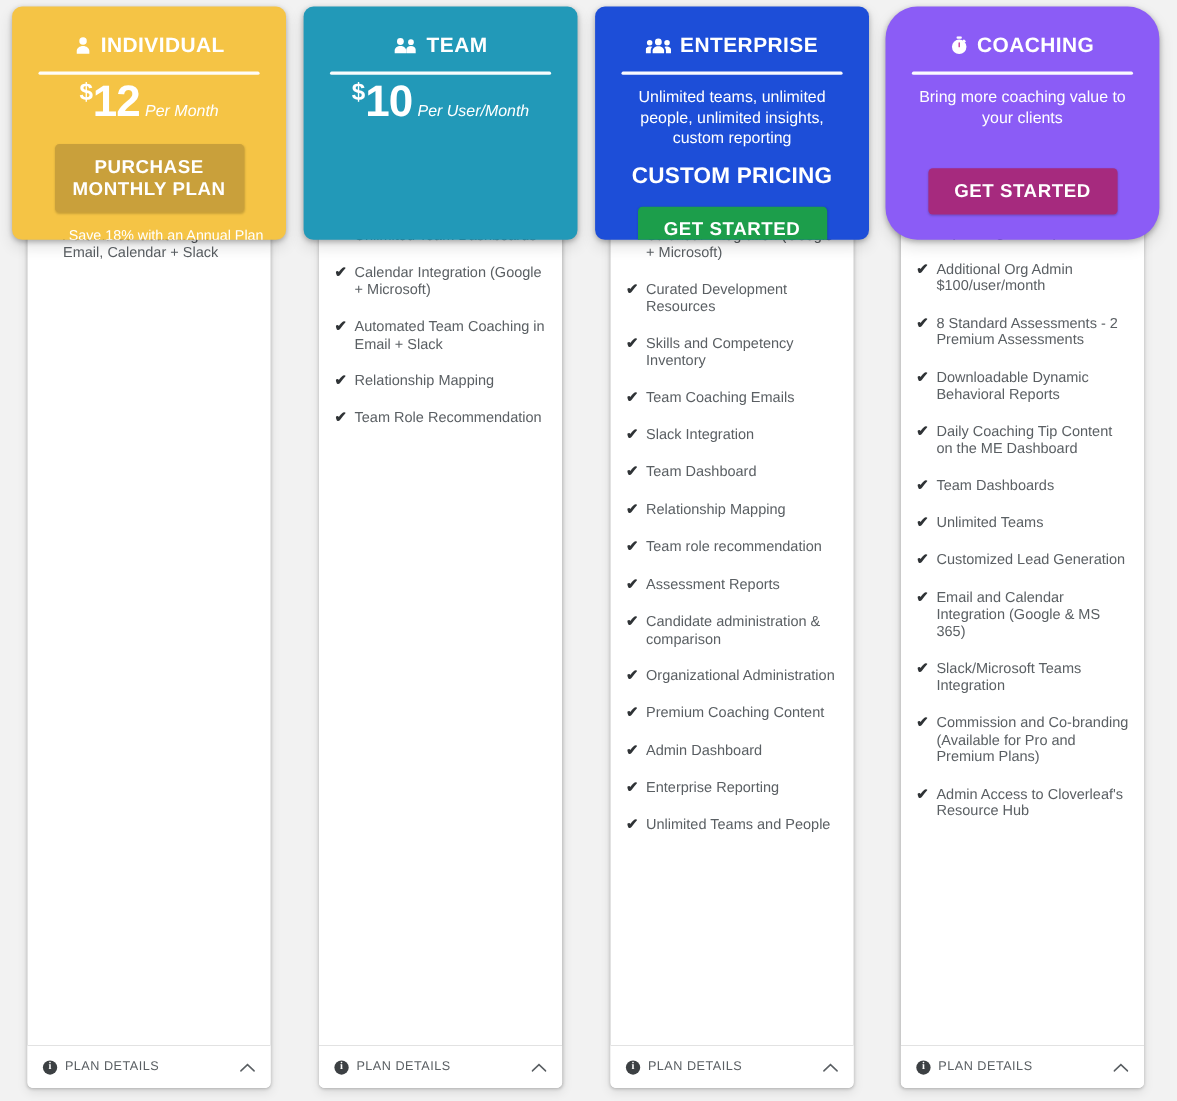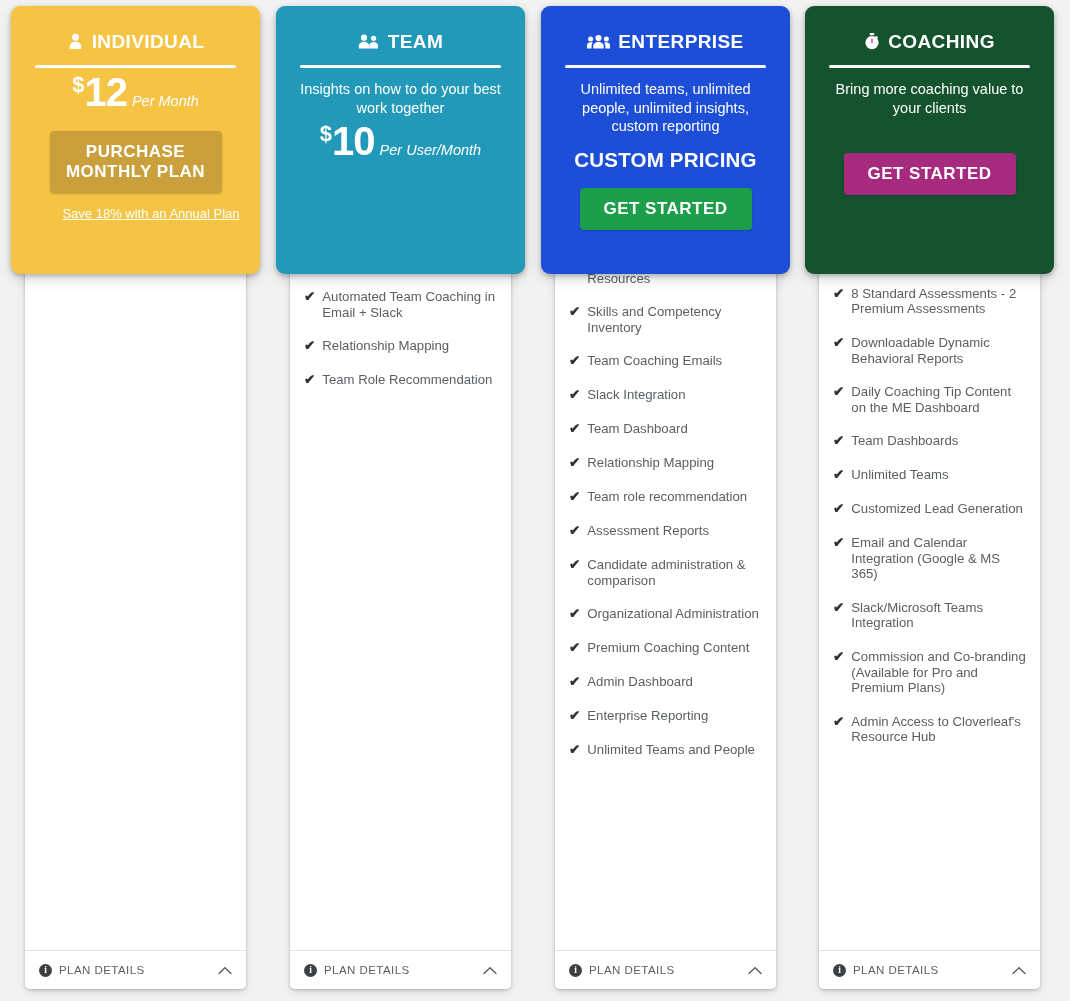--- a/index.html
+++ b/index.html
@@ -33,21 +33,21 @@
     border-radius:5px;
     box-shadow:0 1px 3px rgba(0,0,0,.22), 0 3px 10px rgba(0,0,0,.10);
   }
 
   
   .header-card{
     position:absolute;
     left:11px;
     top:6px;
     width:249px;
-    height:268px;
+    height:212px;
     border-radius:9px;
     box-shadow:0 2px 5px rgba(0,0,0,.25), 0 6px 14px rgba(0,0,0,.12);
     overflow:hidden;
   }
   .hdr-title{
     margin-top:26px;
     text-align:center;
     color:#fff;
     font-size:19px;
     font-weight:bold;
@@ -268,21 +268,20 @@
             <svg width="22" height="17" viewBox="0 0 22 16" fill="#fff">
               <circle cx="6" cy="4.2" r="3.1"></circle>
               <path d="M6 8.3c-2.9 0-5.2 1.8-5.2 4V15H11.2v-2.7c0-2.2-2.3-4-5.2-4z"></path>
               <circle cx="15.6" cy="4.8" r="2.6"></circle>
               <path d="M15.6 8.4c-2.4 0-4.3 1.5-4.3 3.4V15h8.6v-3.2c0-1.9-1.9-3.4-4.3-3.4z"></path>
             </svg>
           </span>
           <span>TEAM</span>
         </div>
         <div class="divider"></div>
-        <div class="tagline">Insights on how to do your best work together</div>
         <div class="price-row"><span class="cur">$</span><span class="amt">10</span><span class="per">Per User/Month</span></div>
       </div>
     </div>
     <div class="col col-2">
       <div class="body-panel">
         <div class="features">
           <div class="feat">
             <span class="check">✔</span>
             <span class="feat-txt">Unlimited Assessments</span>
           </div>
@@ -432,21 +431,21 @@
         <div class="footer">
           <span class="info-icon">i</span>
           <span class="plan-details">PLAN DETAILS</span>
           <span class="chev">
             <svg width="14" height="9" viewBox="0 0 14 9">
               <path d="M1 7.5L7 1.8l6 5.7" stroke="#5a5f63" stroke-width="1.4" fill="none" stroke-linecap="round"></path>
             </svg>
           </span>
         </div>
       </div>
-      <div class="header-card" style="background: #14532d;">
+      <div class="header-card" style="background: #8b5cf6; border-radius: 29px;">
         <div class="hdr-title">
           <span class="hdr-icon">
             <svg width="16" height="17" viewBox="0 0 16 17" fill="#fff">
               <rect x="5.6" y="0" width="4.8" height="2.3" rx="1"></rect>
               <circle cx="8" cy="9.6" r="6.6"></circle>
               <rect x="12.1" y="2.6" width="3" height="1.9" rx=".9" transform="rotate(40 12.1 2.6)"></rect>
               <rect x="7.4" y="5.4" width="1.2" height="4.6" rx=".6" fill="#C72F96"></rect>
             </svg>
           </span>
           <span>COACHING</span>

